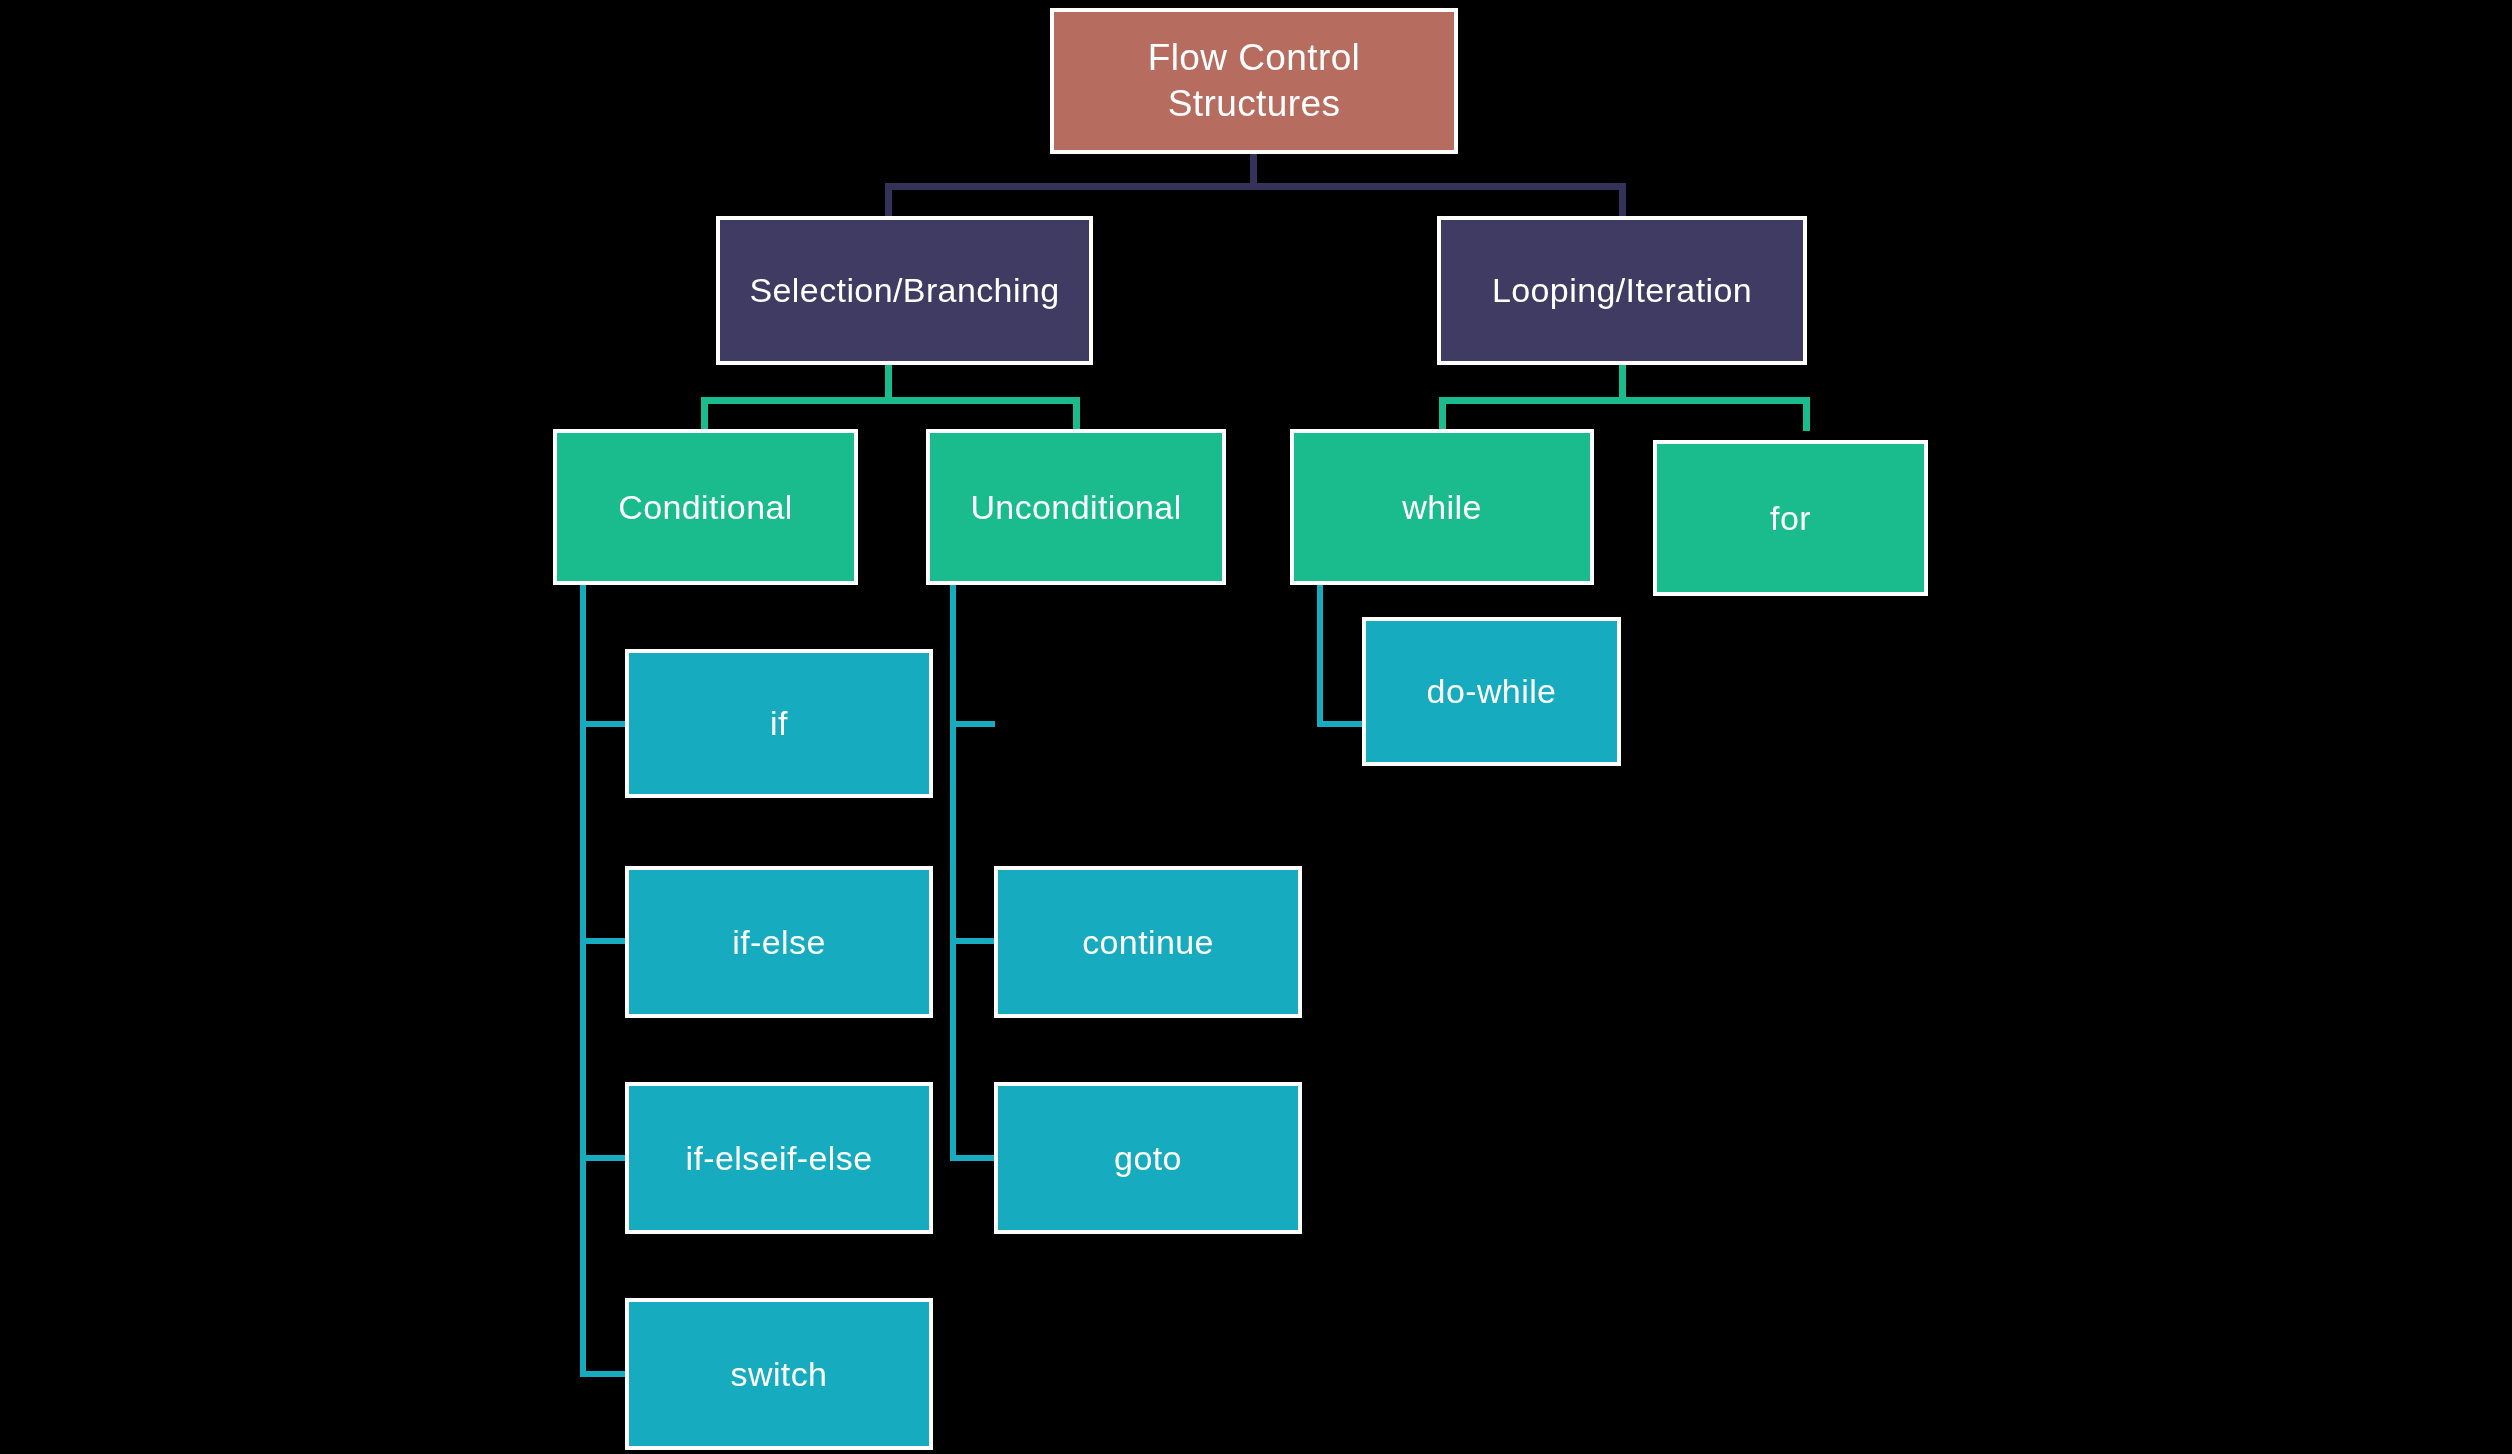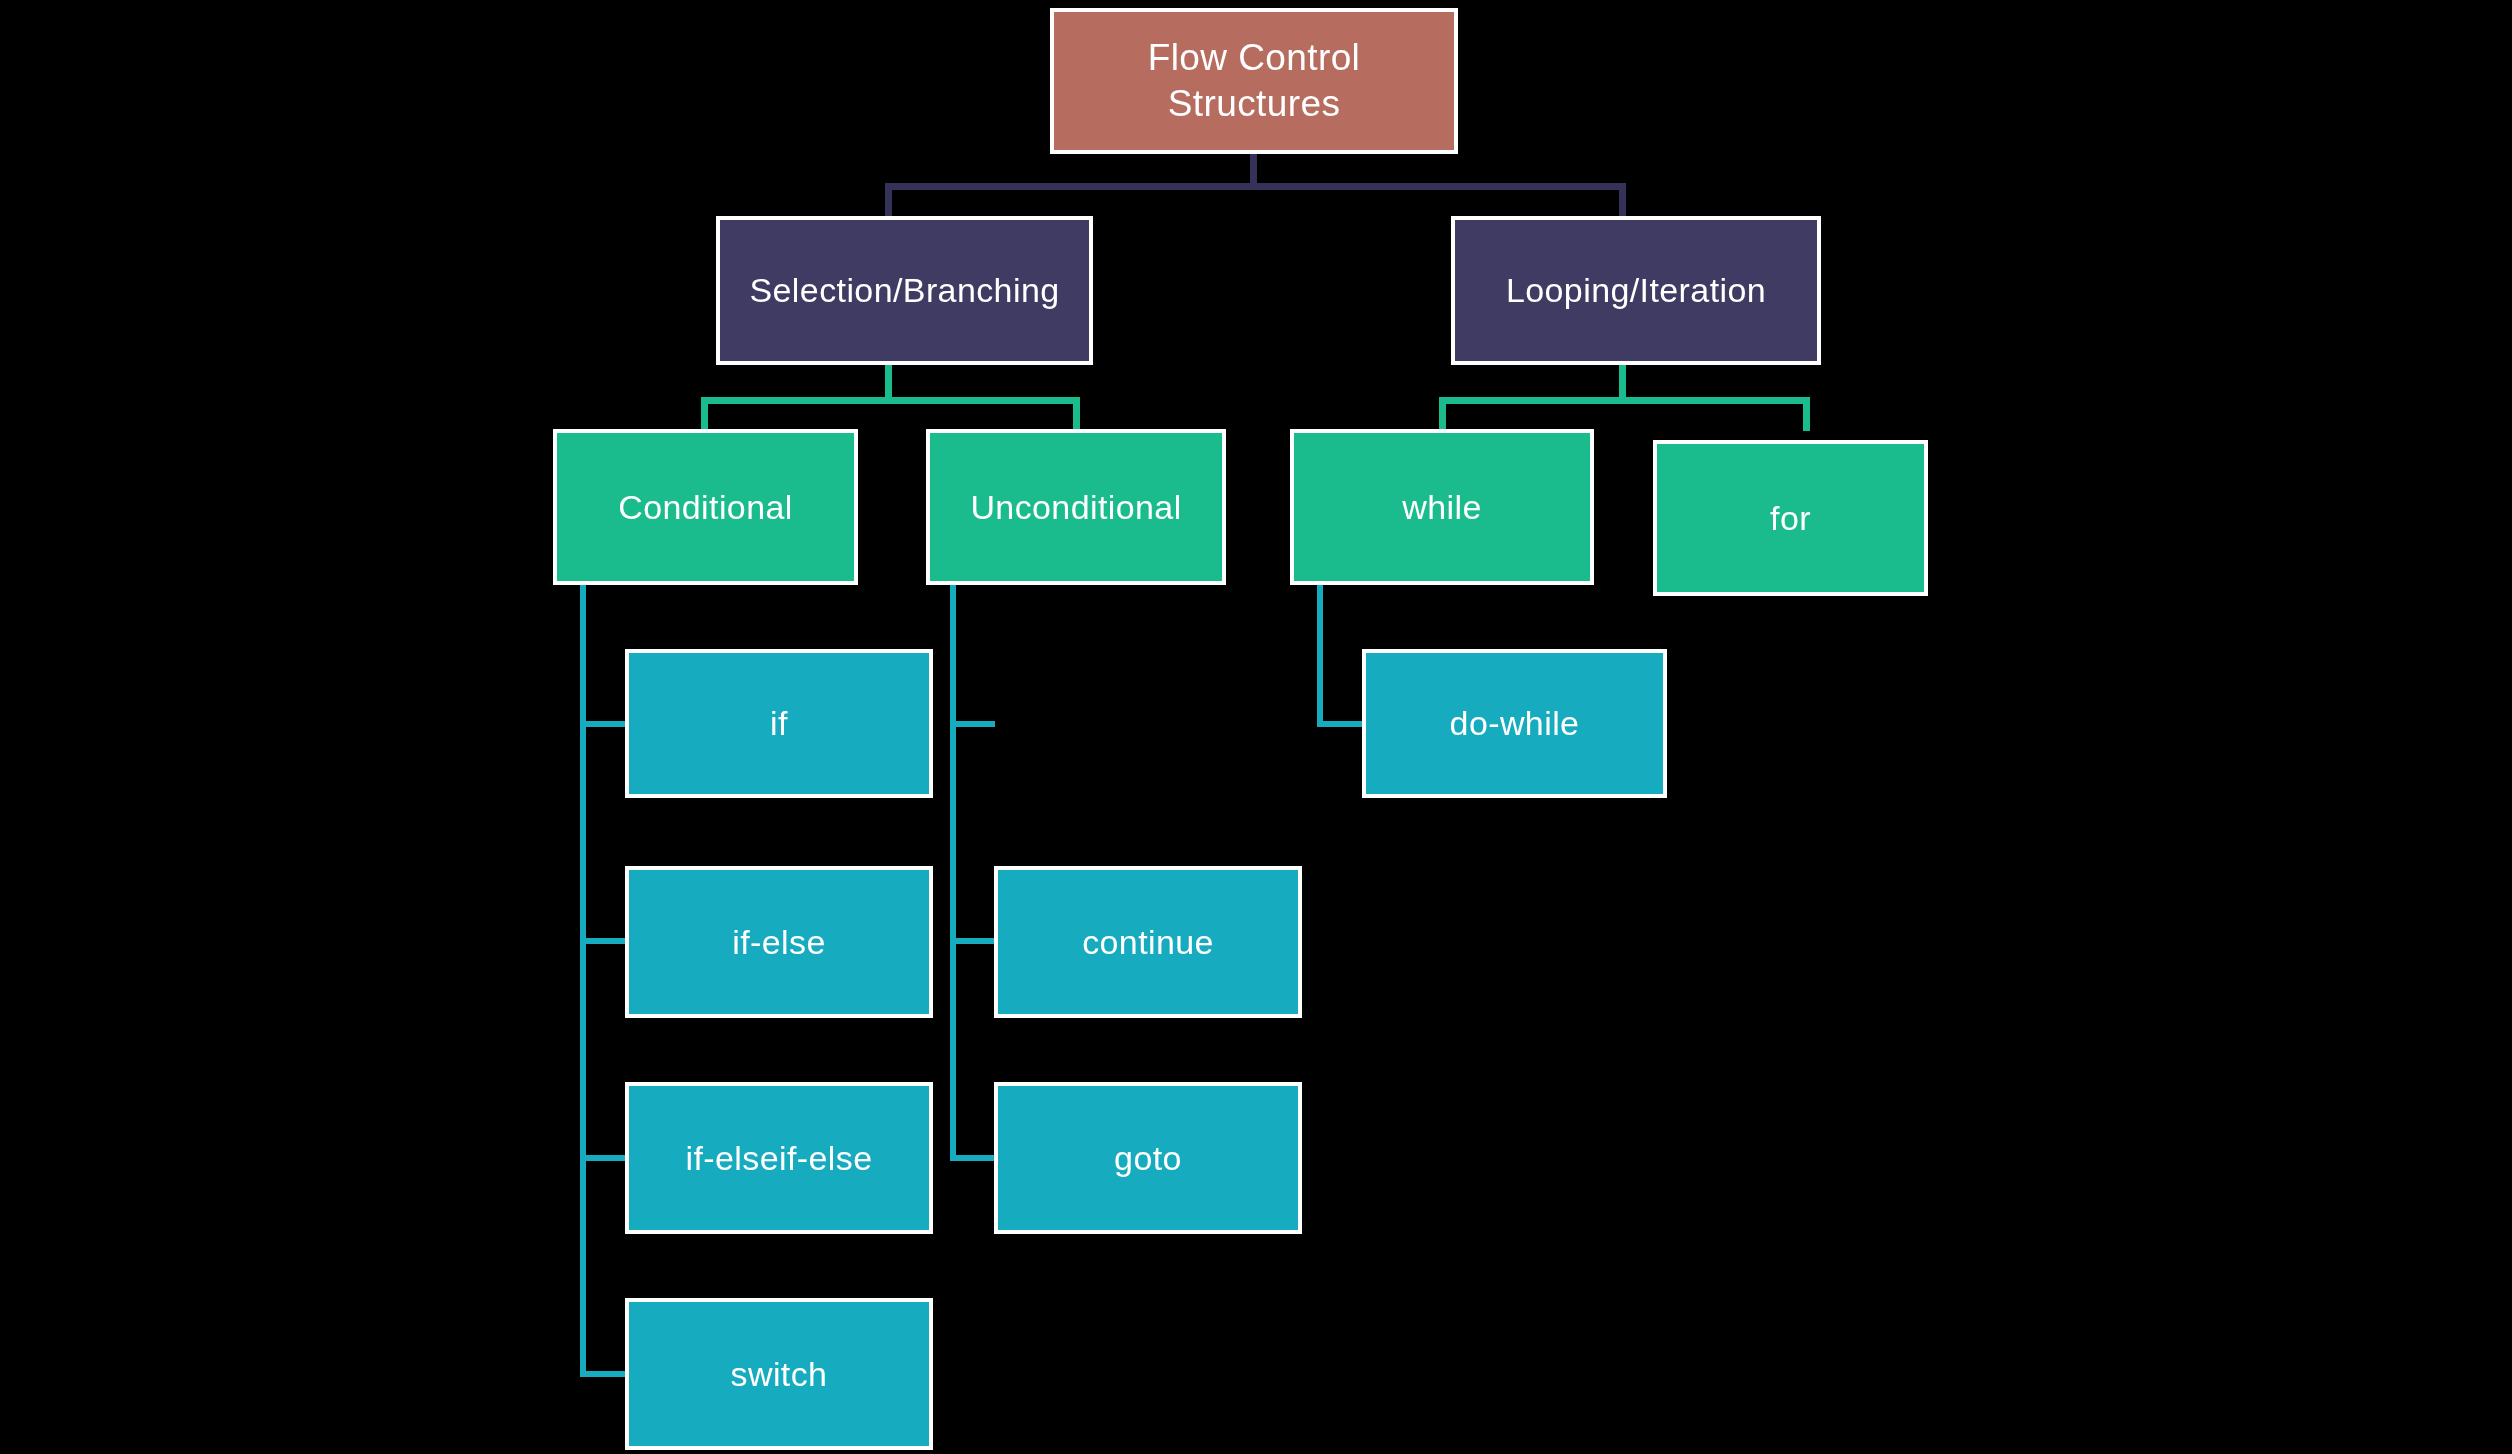--- a/index.html
+++ b/index.html
@@ -77,21 +77,21 @@
   <div class="conn teal" style="left:1317px; top:585px; width:6px; height:141px;"></div>
   <div class="conn teal" style="left:1317px; top:721px; width:47px; height:6px;"></div>
 
   <div class="node brick" style="left:1050px; top:8.1px; width:408px; height:146px;">
     <span>Flow Control Structures</span>
   </div>
 
   <div class="node navy" style="left:700px; top:216px; width:377px; height:149px;margin-left:16px;">
     <span>Selection/Branching</span>
   </div>
-  <div class="node navy" style="left:1437px; top:216px; width:370px; height:149px;margin-left:14px;">
+  <div class="node navy" style="left:1437px; top:216px; width:370px; height:149px;">
     <span>Looping/Iteration</span>
   </div>
 
   <div class="node green" style="left:553px; top:429px; width:305px; height:156px;">
     <span>Conditional</span>
   </div>
   <div class="node green" style="left:926px; top:429px; width:300px; height:156px;">
     <span>Unconditional</span>
   </div>
   <div class="node green" style="left:1290px; top:429px; width:304px; height:156px;">
@@ -114,18 +114,18 @@
     <span>switch</span>
   </div>
 
   <div class="node teal" style="left:994px; top:866px; width:308px; height:152px;">
     <span>continue</span>
   </div>
   <div class="node teal" style="left:994px; top:1082px; width:308px; height:152px;">
     <span>goto</span>
   </div>
 
-  <div class="node teal" style="left:1362px; top:649px; width:305px; height:149px;">
+  <div class="node teal" style="left:1362px; top:617px; width:259px; height:149px;">
     <span>do-while</span>
   </div>
 
 </div>
 
 
 </body></html>

